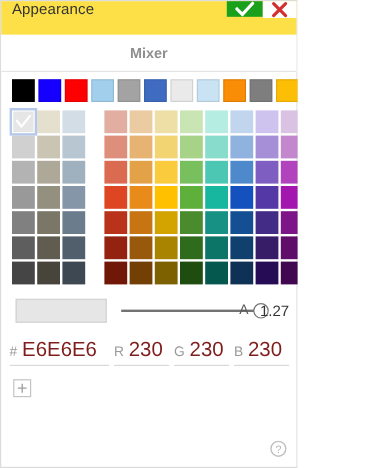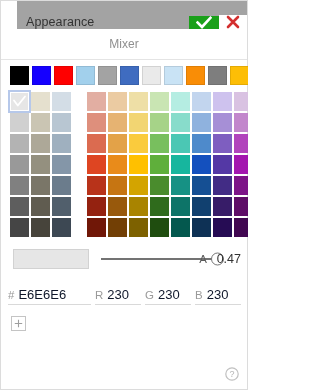--- a/index.html
+++ b/index.html
@@ -24,24 +24,23 @@
     background: #ffffff;
     position: relative;
     display: flex;
     flex-direction: column;
   }
 
   
   .titlebar {
     height: 28px;
     display: flex;
-    align-items: flex-end;
-    background: #a3a3a3;
-    flex: 0 0 auto;
-    margin-left: 16px;
+    align-items: flex-start;
+    background: #fde047;
+    flex: 0 0 auto;
   }
   .title-text {
     flex: 1 1 auto;
     display: flex;
     align-items: center;
     padding-left: 9px;
     font-size: 12.5px;
     color: #333333;
     letter-spacing: 0.1px;
   }
@@ -76,21 +75,21 @@
     flex: 1 1 50%;
     display: flex;
     align-items: center;
     justify-content: center;
     font-size: 12px;
     font-weight: bold;
     color: #8a8a8a;
     cursor: pointer;
     position: relative;
   }
-  .tab.inactive { font-weight: normal; color: #8f8f8f; }
+  .tab.inactive { font-weight: bold; color: #8f8f8f; }
   .tab.active { color: #2a5bd7; }
   .tab.active::after {
     content: "";
     position: absolute;
     left: 0; right: 0; bottom: -1px;
     height: 2px;
     background: #2a5bd7;
   }
 
   
@@ -225,22 +224,22 @@
     padding-bottom: 2px;
   }
   .field.hex { width: 83px; }
   .field.rgb { width: 46px; margin-left: 4px; }
   .field-prefix {
     font-size: 11.5px;
     color: #9a9a9a;
     margin-right: 4px;
   }
   .field-value {
-    font-size: 13px;
-    color: #0f172a;
+    font-size: 17px;
+    color: #7f1d1d;
   }
 
   
   .custom-label {
     flex: 0 0 auto;
     padding-left: 9px;
     margin-top: 14px;
     font-size: 11.5px;
     color: #8a8a8a;
   }
@@ -404,21 +403,21 @@
         <div class="sw" style="background: rgb(65, 7, 81);"></div>
       </div>
   </div>
 
   <div class="alpha-row">
     <div class="preview" id="color-preview" style="background: rgb(230, 230, 230);"></div>
     <div class="slider-wrap">
       <div class="slider-track"></div>
       <div class="slider-thumb"></div>
       <div class="alpha-label">A</div>
-      <div class="alpha-value">0.47</div>
+      <div class="alpha-value">1.27</div>
     </div>
   </div>
 
   <div class="fields-row">
     <div class="field hex">
       <span class="field-prefix">#</span>
       <span class="field-value">E6E6E6</span>
     </div>
     <div class="field rgb">
       <span class="field-prefix">R</span>

